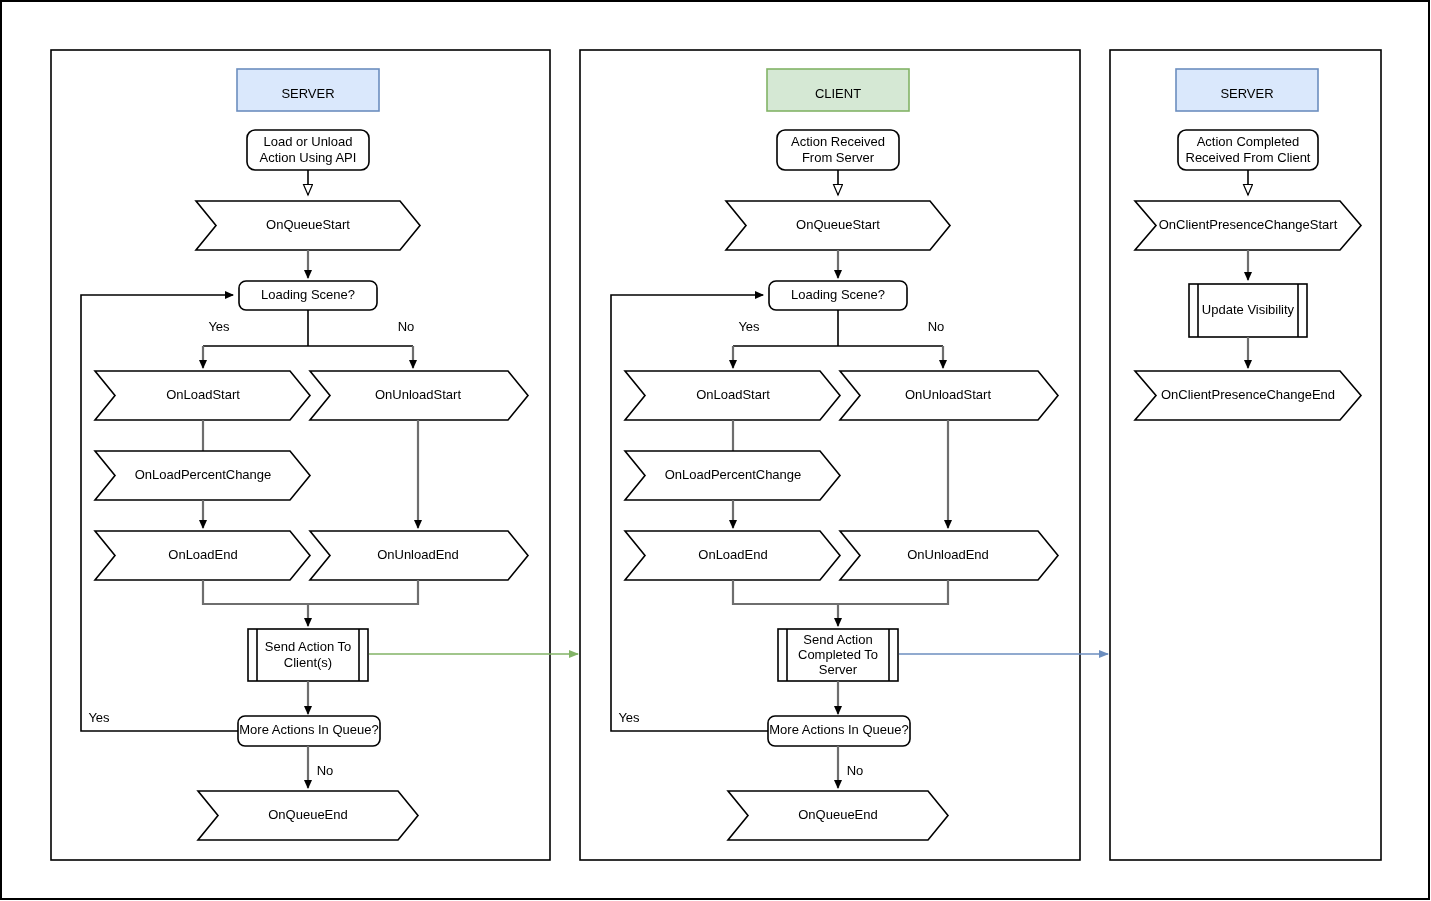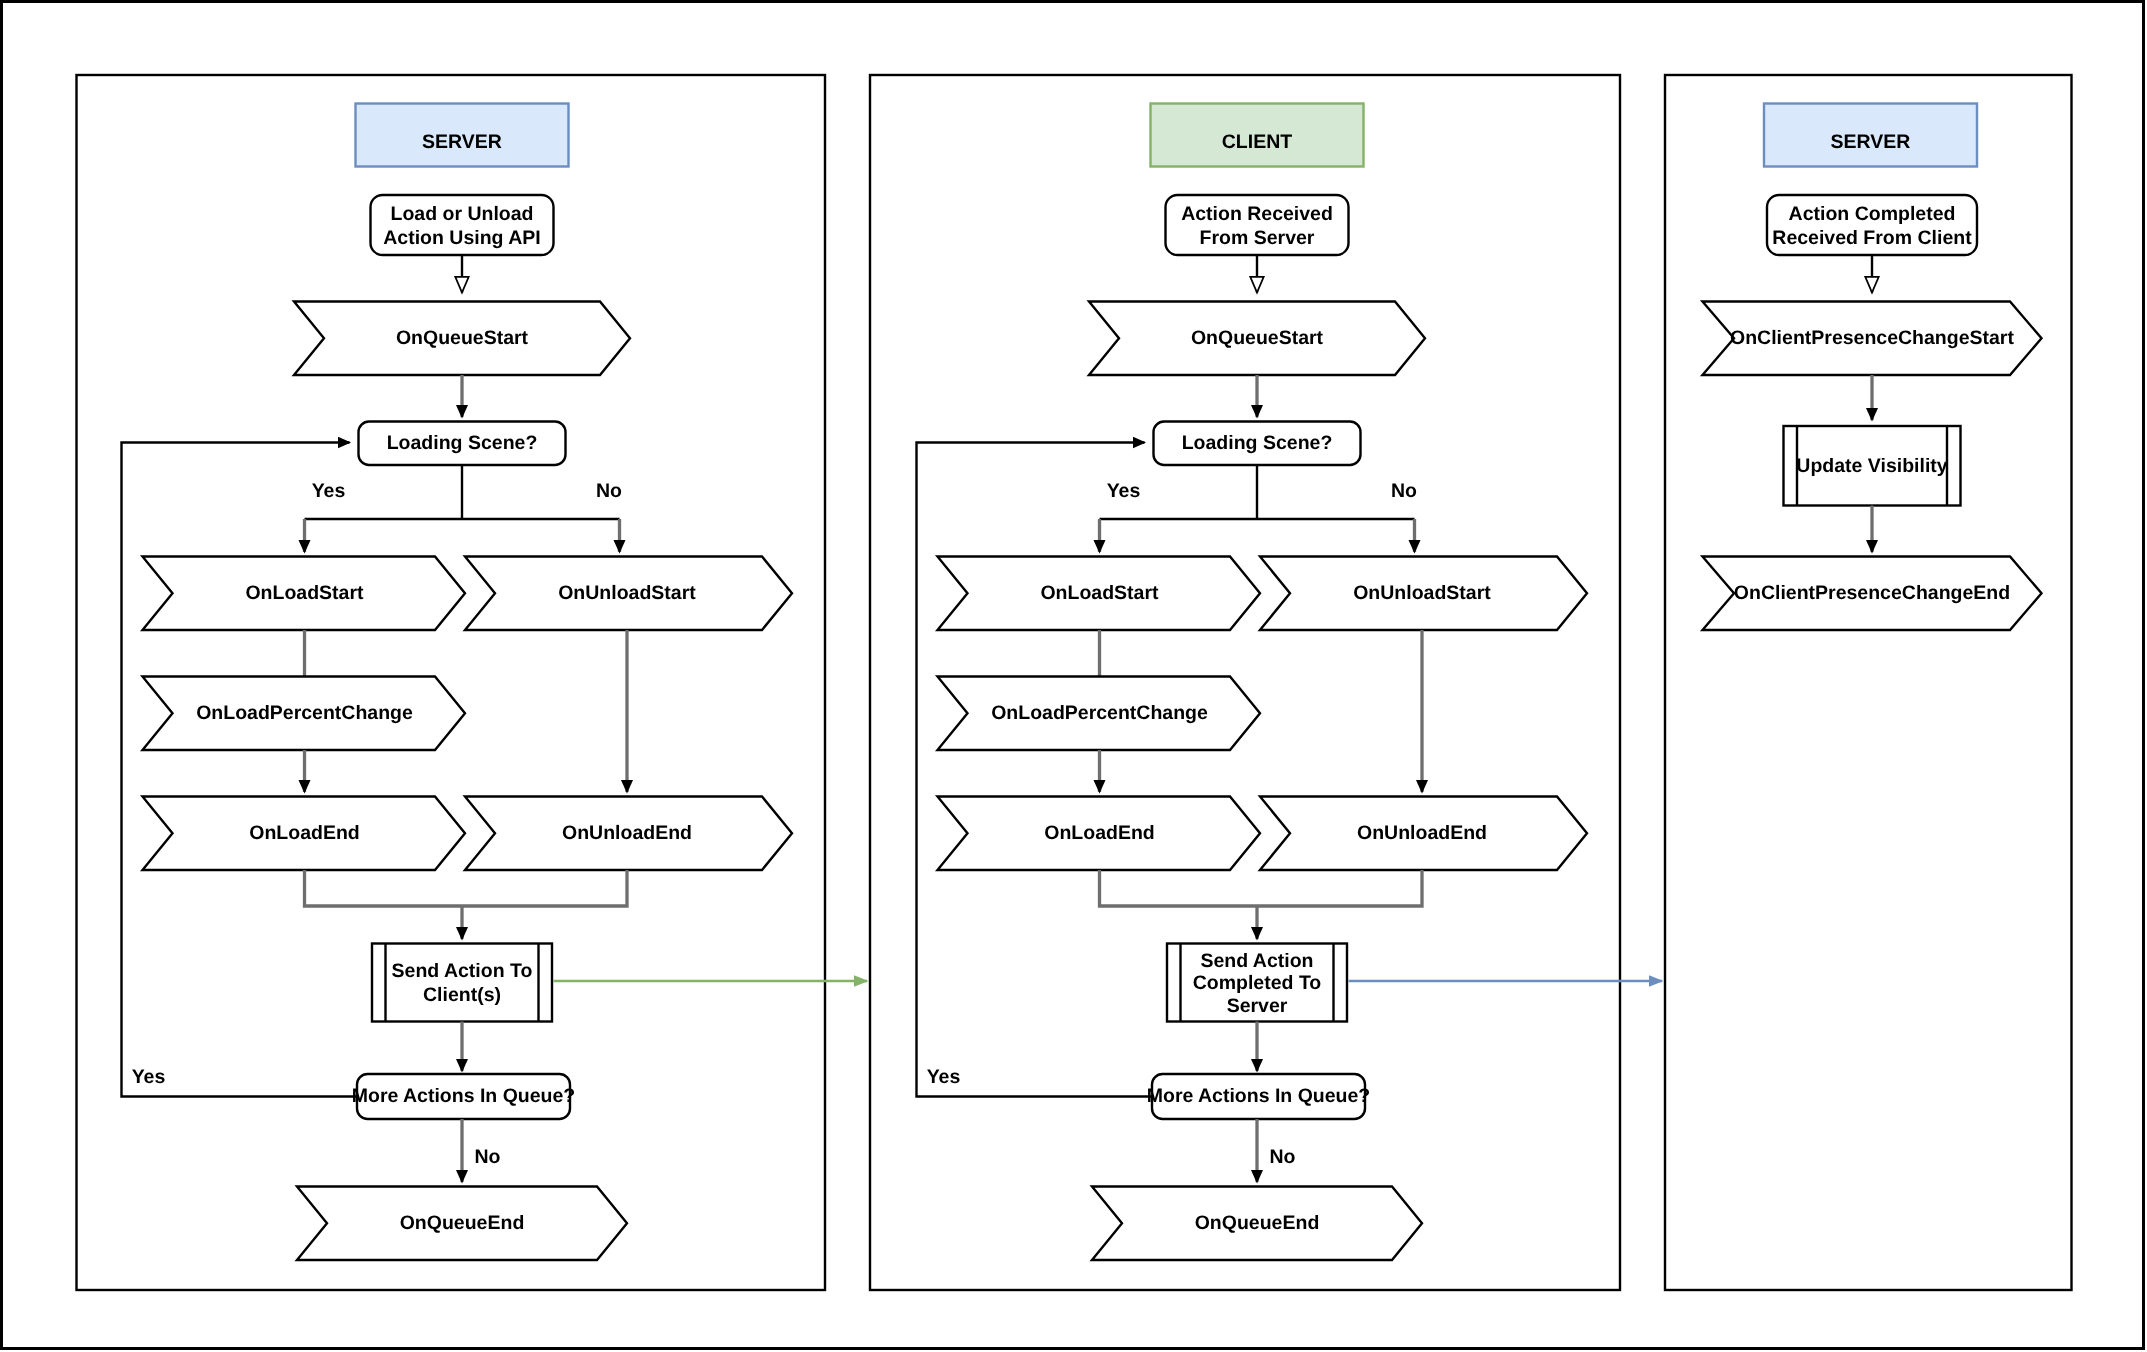--- a/index.html
+++ b/index.html
@@ -1,21 +1,21 @@
 <!DOCTYPE html>
 <html><head>
 <meta charset="utf-8">
 <title>Scene Load/Unload Flowchart</title>
 <style>
   html,body{margin:0;padding:0;background:#ffffff;}
   body{
     font-family:"Liberation Sans", sans-serif;
     width:1431px;height:901px;position:relative;overflow:hidden;
   }
-  #stage{position:absolute;left:0;top:0;width:1318px;height:901px;font-weight:bold;}
+  #stage{position:absolute;left:0;top:0;width:1318px;height:901px;}
   svg#diagram{position:absolute;left:0;top:0;width:1431px;height:901px;display:block;}
   .lbl{font-family:"Liberation Sans", sans-serif;font-size:13px;fill:#000000;}
   .lbl-hdr{font-family:"Liberation Sans", sans-serif;font-size:13px;fill:#000000;}
   .shape-stroke{stroke:#000000;stroke-width:1.6;fill:#ffffff;}
   .edge{stroke:#6e6e6e;stroke-width:2.2;fill:none;}
   .edge-thin{stroke:#000000;stroke-width:1.6;fill:none;}
   .edge-green{stroke:#82b366;stroke-width:1.6;fill:none;}
   .edge-blue{stroke:#6c8ebf;stroke-width:1.6;fill:none;}
   .frame{fill:#ffffff;stroke:#000000;stroke-width:1.6;}
   .page{fill:#ffffff;stroke:#000000;stroke-width:2;}

